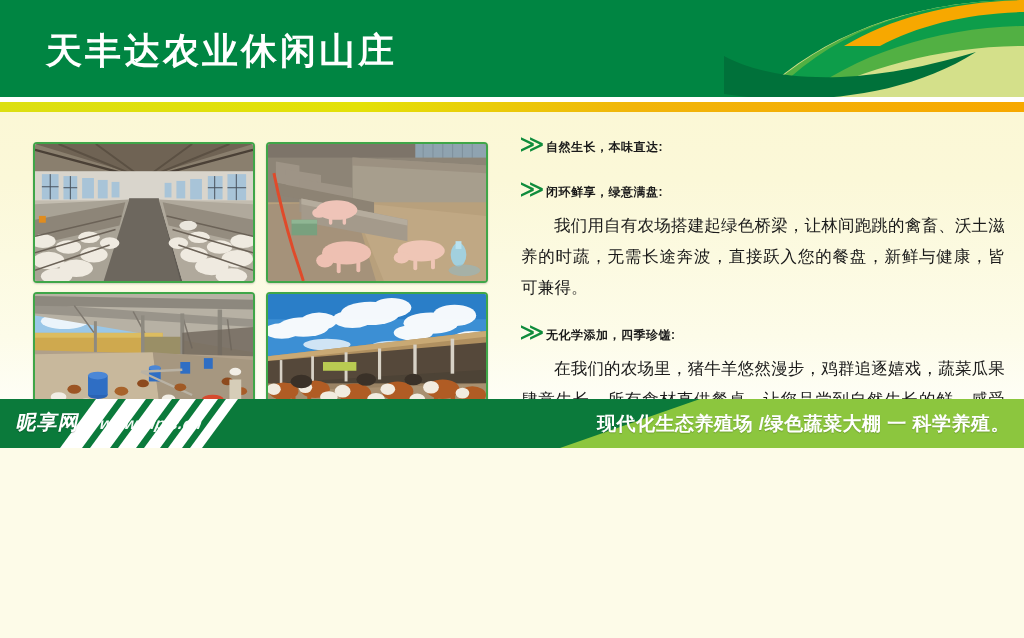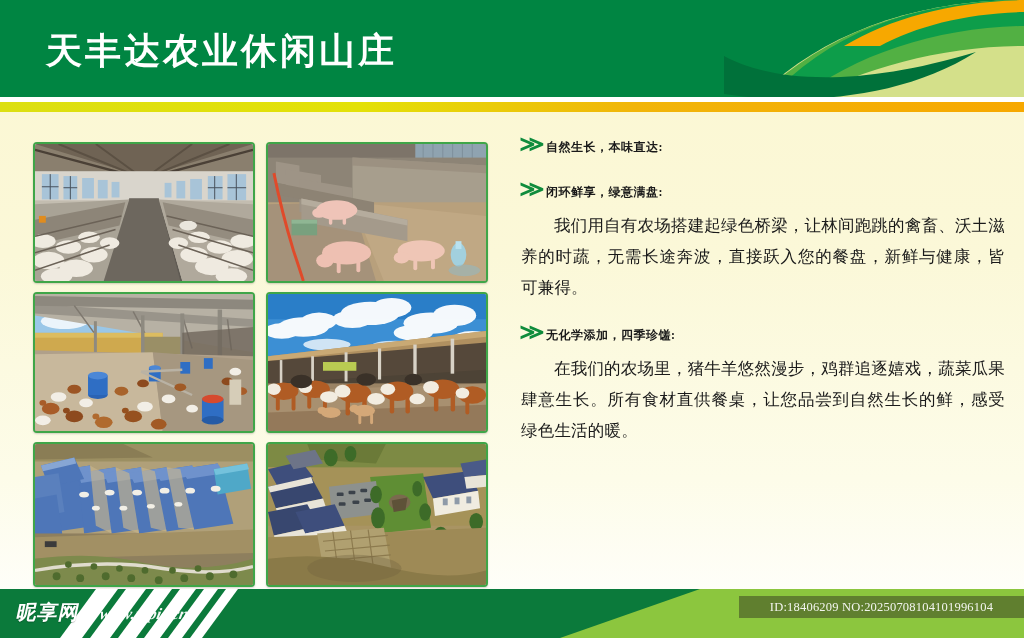--- a/index.html
+++ b/index.html
@@ -10,24 +10,23 @@
     width: 1024px;
     height: 638px;
     overflow: hidden;
     font-family: "Liberation Sans", "DejaVu Sans", sans-serif;
     background: #fdfbe8;
   }
 
   #poster {
     position: relative;
     width: 1024px;
-    height: 638px;
+    height: 448px;
     overflow: hidden;
     background: linear-gradient(180deg, #fbf7d2 0%, #fbf8d8 40%, #fdfce9 75%, #ffffff 100%);
-    font-family: Liberation Serif, serif;
   }
 
   
   .header {
     position: absolute;
     left: 0; top: 0;
     width: 1024px;
     height: 113px;
     overflow: hidden;
   }
@@ -722,17 +721,18 @@
           <polygon points="154,0 172,0 136,49 118,49"></polygon>
           <polygon points="180,0 196,0 160,49 144,49"></polygon>
           <polygon points="204,0 218,0 182,49 168,49"></polygon>
           <polygon points="226,0 238,0 202,49 190,49"></polygon>
         </g>
       </svg>
     </div>
 
     <div class="watermark-brand">昵享网</div>
     <div class="watermark-url">www.nipic.cn</div>
+    <div class="footer-caption">现代化生态养殖场 /绿色蔬菜大棚 一 科学养殖。</div>
   </div>
 
   <div class="id-watermark">ID:18406209 NO:20250708104101996104</div>
 
 </div>
 
 </body></html>

